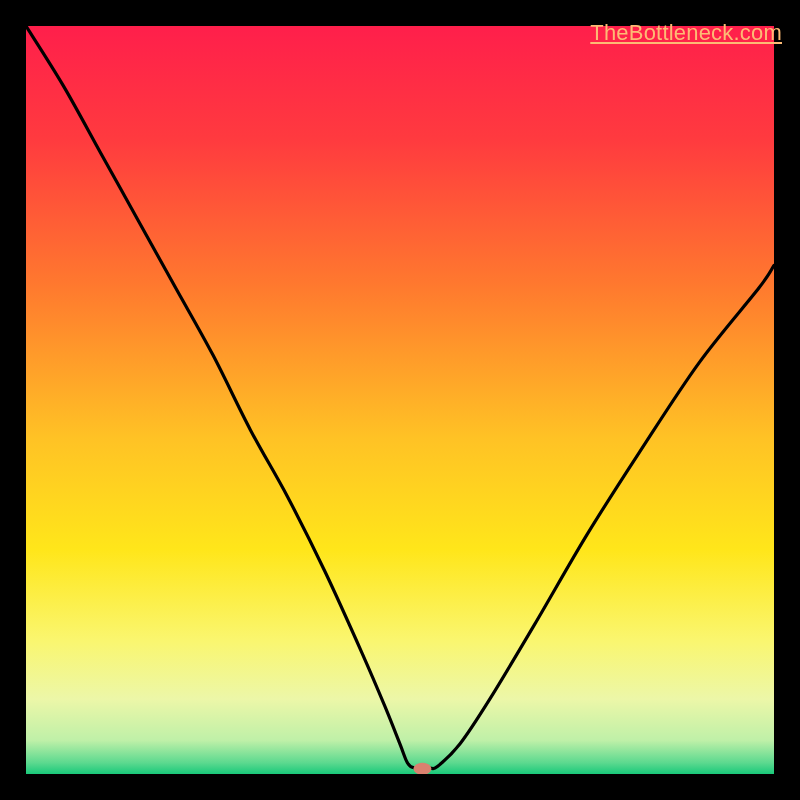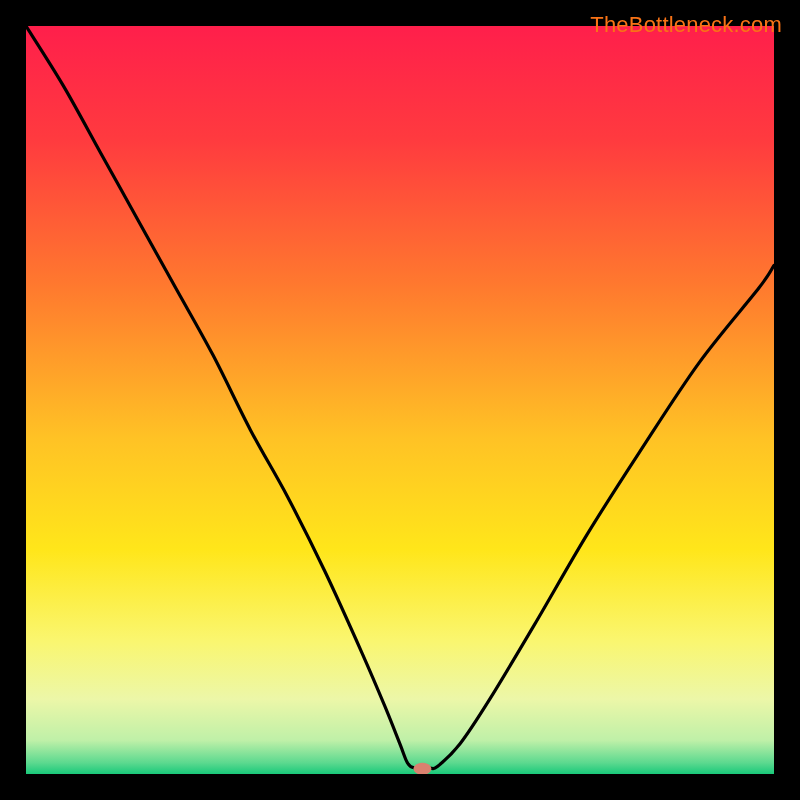--- a/index.html
+++ b/index.html
@@ -12,27 +12,28 @@
     font-family: Arial, sans-serif;
   }
   .container {
     position: relative;
     width: 800px;
     height: 800px;
     background: #000;
   }
   .watermark {
     position: absolute;
-    top: 12px;
+    top: 20px;
     right: 18px;
-    color: #f97316;
+    color: #fdba74;
     font-size: 22px;
     font-weight: 500;
     z-index: 10;
     letter-spacing: 0.2px;
+    text-decoration: underline;
   }
   .plot-area {
     position: absolute;
     left: 26px;
     top: 26px;
     width: 748px;
     height: 748px;
   }
   svg {
     display: block;

